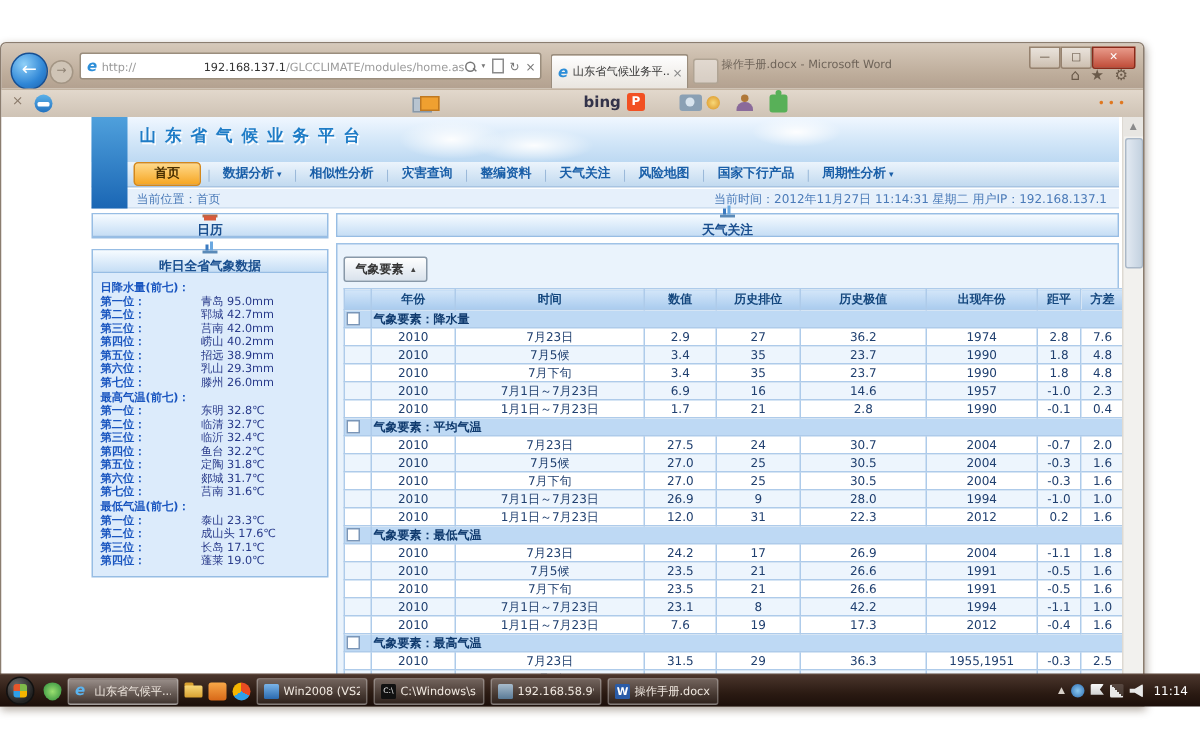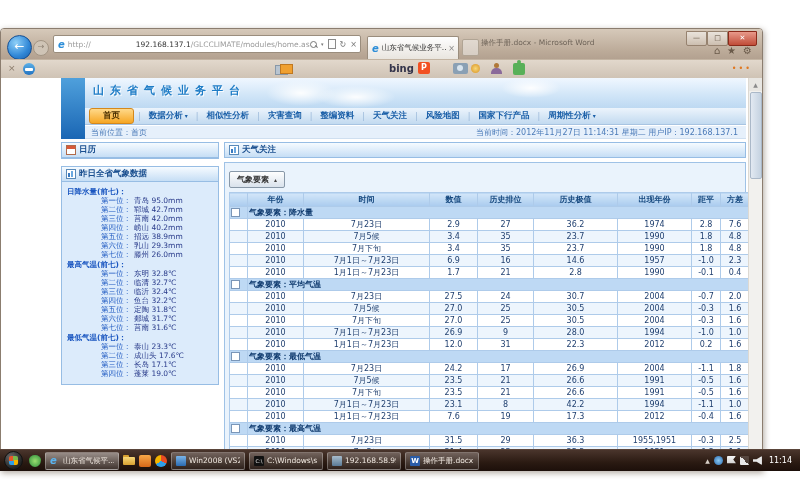--- a/index.html
+++ b/index.html
@@ -86,38 +86,38 @@
 
   .crumbs{position:absolute;left:0;top:48px;width:100%;height:13px;background:#e6f0fb;border-bottom:1px solid #cfdff0;
     font-size:8px;color:#4a7ab8;display:flex;justify-content:space-between;align-items:center;
     padding:0 8px 0 30px;box-sizing:border-box;white-space:nowrap;}
   .crumbs .rgt span{}
 
   .pbody{position:absolute;left:0;top:61px;width:100%;}
   .sidebar{position:absolute;left:0;top:3px;width:158px;}
   .panel{margin-bottom:7px;border:1px solid #97bde4;background:#fff;}
   .panel-h{height:14px;background:linear-gradient(#f6fbff,#c6def5);border-bottom:1px solid #97bde4;
-    display:flex;align-items:center;padding:0 4px;font-size:8.5px;font-weight:bold;color:#1a4f8f;gap:3px;}
+    display:flex;align-items:center;padding:0 4px;font-size:8.5px;font-weight:bold;color:#1a4f8f;gap:3px;flex-direction:column;}
   .ic-cal{width:8px;height:8px;background:#fff;border:1px solid #b06a4a;position:relative;}
   .ic-cal::before{content:"";position:absolute;left:0;top:0;width:8px;height:3px;background:#d85a3a;}
   .ic-chart{width:8px;height:8px;background:#fff;border:1px solid #5a8ab8;position:relative;}
   .ic-chart::before{content:"";position:absolute;left:1px;bottom:1px;width:2px;height:4px;background:#3a7ac0;}
   .ic-chart::after{content:"";position:absolute;left:4px;bottom:1px;width:2px;height:6px;background:#6aa8e0;}
   .cal-body{background:#e8f2fd;padding:5px 12px 6px 6px;text-align:right;line-height:11px;white-space:nowrap;}
   .cal1{font-size:9px;font-weight:bold;color:#2a62c0;}
   .cal2{font-size:8.5px;font-weight:bold;color:#3a9a40;}
   .cal3{font-size:8.5px;color:#3a5a8a;}
   .cal4{font-size:8.5px;color:#2a9a6a;}
   .wx-body{background:#dcebfb;padding:4px 3px 6px 5px;font-size:7.5px;line-height:9px;white-space:nowrap;}
   .stat{display:flex;}
   .stat .lab{color:#1a56c0;font-weight:bold;min-width:74px;}
   .stat .val{color:#222;}
   .rtitle{color:#1a56c0;font-weight:bold;margin-top:1px;}
   .rline{display:flex;}
-  .rrank{width:64px;text-align:right;color:#1a56c0;font-weight:normal;}
+  .rrank{width:64px;text-align:left;color:#1a56c0;font-weight:bold;}
   .rval{color:#283a8a;margin-left:3px;}
 
   .main{position:absolute;left:163px;top:3px;width:522px;}
   .main .panel-h{border:1px solid #97bde4;}
   .main-frame{margin-top:4px;border:1px solid #9fc2e6;background:#eaf3fc;padding:4px;min-height:300px;box-sizing:border-box;}
   .filter-btn{display:inline-flex;align-items:center;padding:2px 7px;background:linear-gradient(#fefefe,#d9e2ec);
     border:1px solid #8898a8;border-radius:2px;font-size:8px;color:#333;font-weight:bold;cursor:pointer;}
   .filter-btn .arr{font-size:6px;margin-left:5px;color:#444;}
   table.wx{width:100%;border-collapse:collapse;margin-top:4px;background:#fff;font-size:8px;color:#1f3f6f;table-layout:fixed;}
   table.wx th,table.wx td{border:1px solid #aecbea;height:11px;line-height:11px;padding:0 1px;text-align:center;

